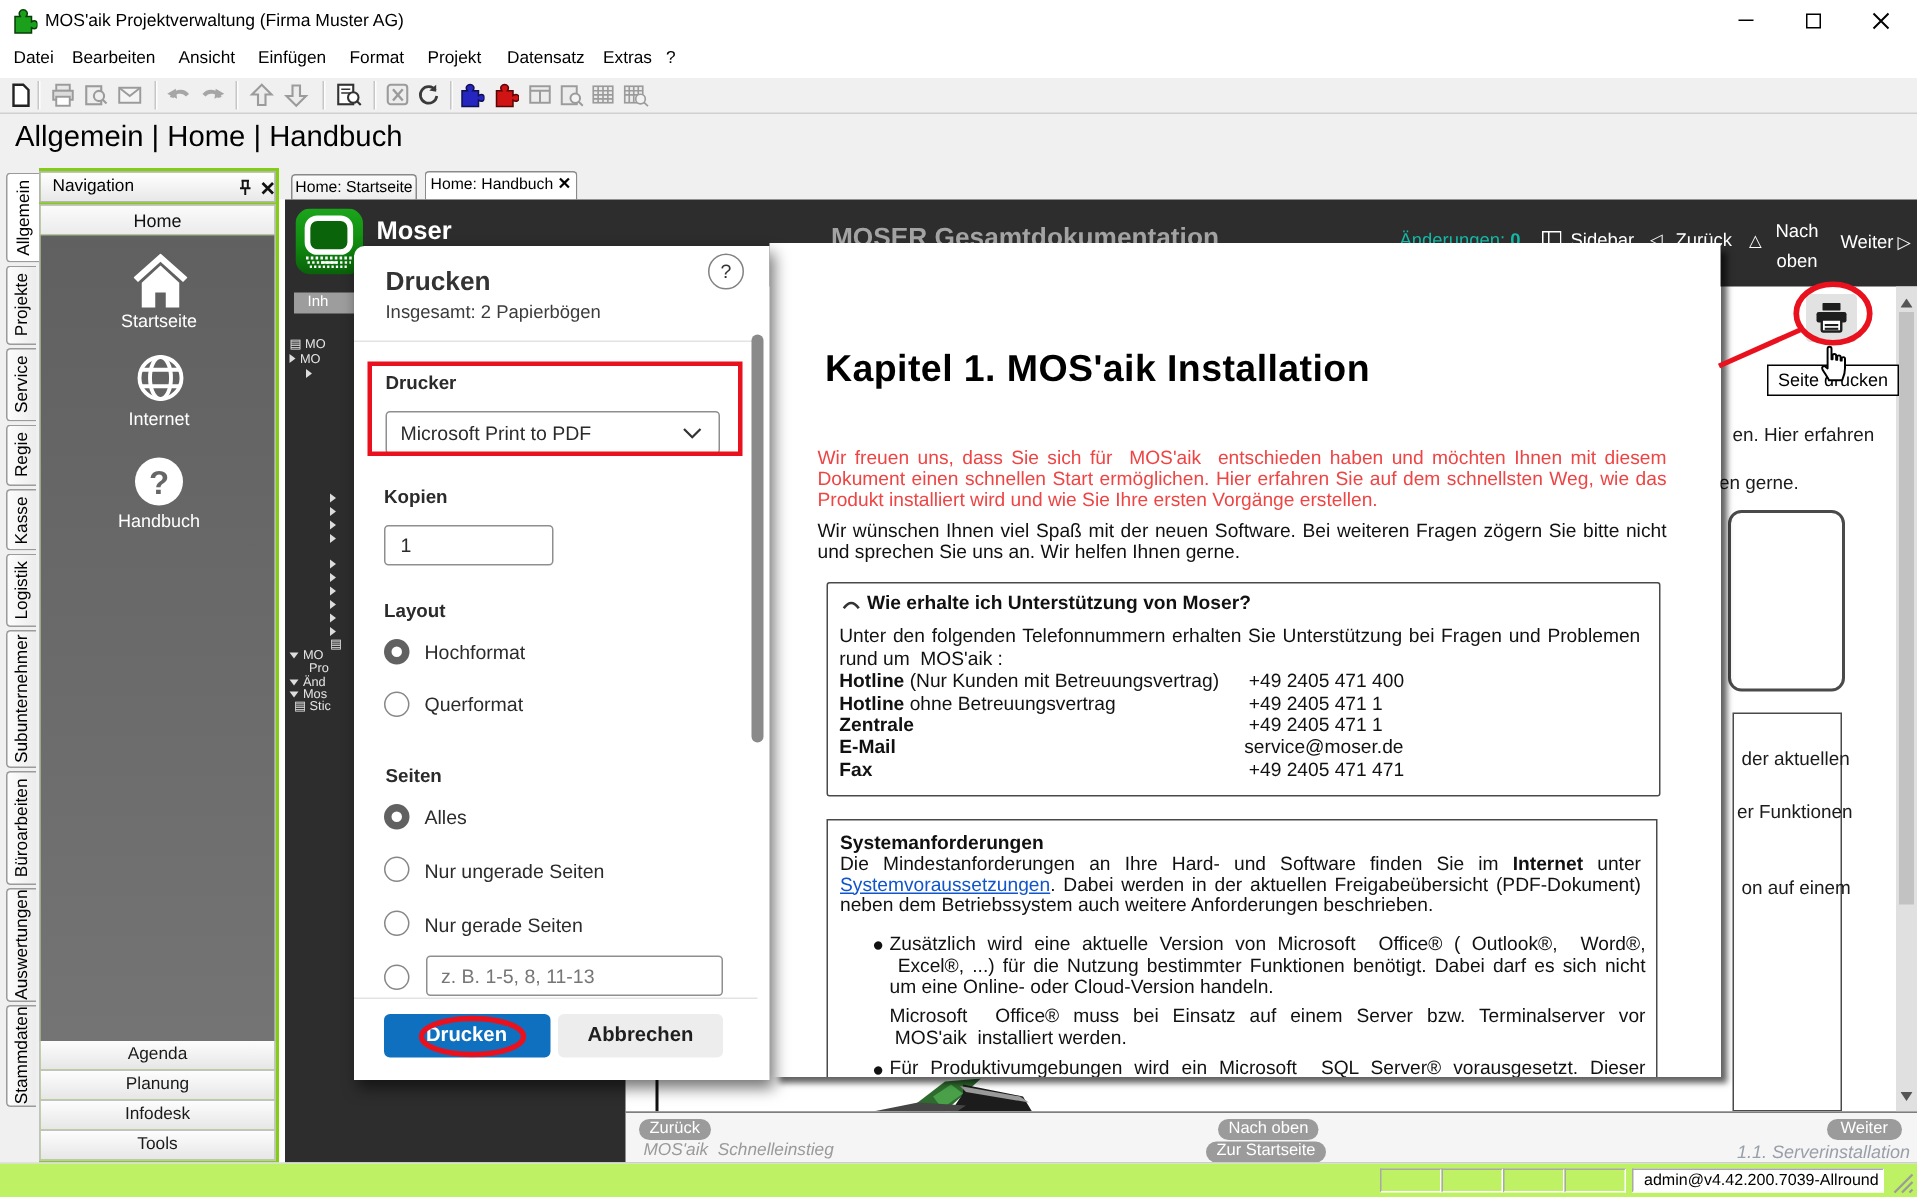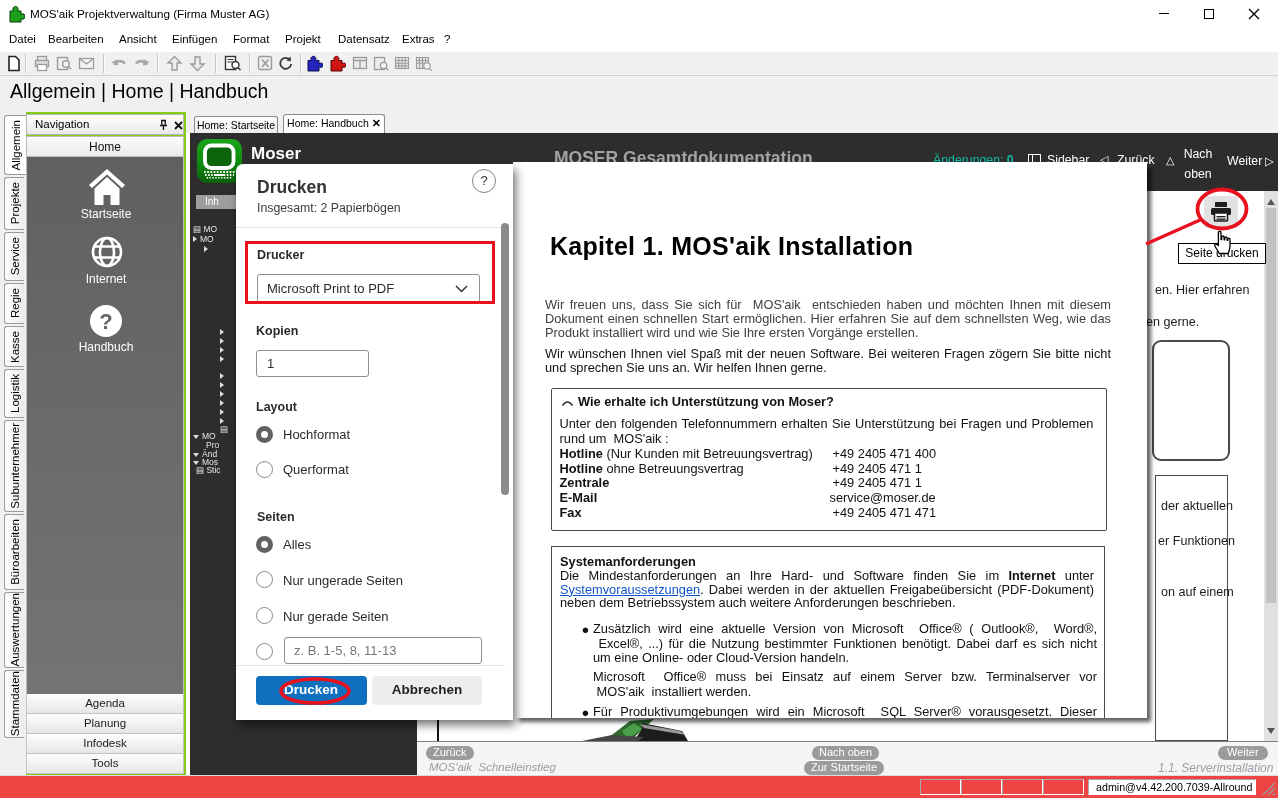--- a/index.html
+++ b/index.html
@@ -36,21 +36,21 @@
 .hfrag { position:absolute; font-size:12.6px; color:#1c1c1c; white-space:nowrap; }
 #sheet { position:absolute; left:513px; top:162px; width:634px; height:556px; background:#fff; overflow:hidden; z-index:20; }
 #sheetshadow { position:absolute; left:513px; top:162px; width:634px; height:556px; z-index:19; box-shadow:5px 5px 4px -1px rgba(0,0,0,0.62); }
 .jl { text-align:justify; text-align-last:justify; }
 #dialog { position:absolute; left:236px; top:164px; width:277px; height:556px; background:#fff; border-radius:7px 0 0 0; box-shadow:3px 5px 10px rgba(0,0,0,0.55); z-index:30; }
 .dlabel { position:absolute; font-size:12.5px; font-weight:bold; color:#2b2b2b; }
 .dradio { position:absolute; width:17px; height:17px; border-radius:50%; border:1px solid #878787; background:#fff; }
 .dradio.sel { border:5px solid #616161; }
 .dtext { position:absolute; font-size:13px; color:#2b2b2b; }
 .dinput { position:absolute; border:1px solid #8f8f8f; border-radius:3px; background:#fff; font-size:13px; color:#222; }
-#statusbar { left:0; top:775px; width:1278px; height:23px; background:#ef4444; }
+#statusbar { left:0; top:775px; width:1278px; height:23px; background:#bef264; }
 .scell { position:absolute; top:4px; height:16px; border:1px solid; border-color:#a8a8a8 #fff #fff #a8a8a8; }
 .ann { position:absolute; z-index:40; }
 </style>
 </head>
 <body>
 
 <svg class="abs" style="left:8px;top:6px" width="17" height="17" viewBox="0 0 17 17">
     <path d="M2 5 h3.5 c-1.8 -2.8 0.4 -4.5 2 -4.5 c1.6 0 3.8 1.7 2 4.5 H13 v3.5 c2.8 -1.8 4 0.4 4 2 c0 1.6 -1.2 3.8 -4 2 V16 H2 Z" fill="#1aa01a" stroke="#063e06" stroke-width="1"></path>
   </svg>
 <div class="abs" id="titletext">MOS'aik Projektverwaltung (Firma Muster AG)</div>
@@ -331,21 +331,21 @@
     <div class="pill" style="left:395px;top:3.5px">Nach oben</div>
     <div class="pill" style="left:387px;top:19px">Zur Startseite</div>
     <div class="pill" style="left:801px;top:4px;padding:0 9px">Weiter</div>
     <div class="fitalic" style="left:741px;top:19px;font-size:12px">1.1. Serverinstallation</div>
   </div>
 </div>
 
 <div class="abs" id="sheetshadow"></div>
 <div class="abs" id="sheet">
   <div class="abs" style="left:37px;top:70px;font-size:25px;font-weight:bold;color:#000;letter-spacing:0.28px;white-space:nowrap">Kapitel 1. MOS'aik Installation</div>
-  <div class="abs" style="left:32px;top:136px;width:566px;font-size:12.8px;line-height:14.2px;color:#404040">
+  <div class="abs" style="left:32px;top:136px;width:566px;font-size:12.8px;line-height:14.2px;color:#ef4444">
     <div class="jl">Wir freuen uns, dass Sie sich für&nbsp; MOS'aik&nbsp; entschieden haben und möchten Ihnen mit diesem</div>
     <div class="jl">Dokument einen schnellen Start ermöglichen. Hier erfahren Sie auf dem schnellsten Weg, wie das</div>
     <div>Produkt installiert wird und wie Sie Ihre ersten Vorgänge erstellen.</div>
   </div>
   <div class="abs" style="left:32px;top:185px;width:566px;font-size:12.8px;line-height:14.2px;color:#111">
     <div class="jl">Wir wünschen Ihnen viel Spaß mit der neuen Software. Bei weiteren Fragen zögern Sie bitte nicht</div>
     <div>und sprechen Sie uns an. Wir helfen Ihnen gerne.</div>
   </div>
   <div class="abs" style="left:38px;top:226px;width:556px;height:143px;border:1.8px solid #4a4a4a;border-radius:2px"></div>
   <div class="abs" style="left:46.5px;top:233px;width:534px;font-size:12.8px;line-height:14.6px;color:#111">

